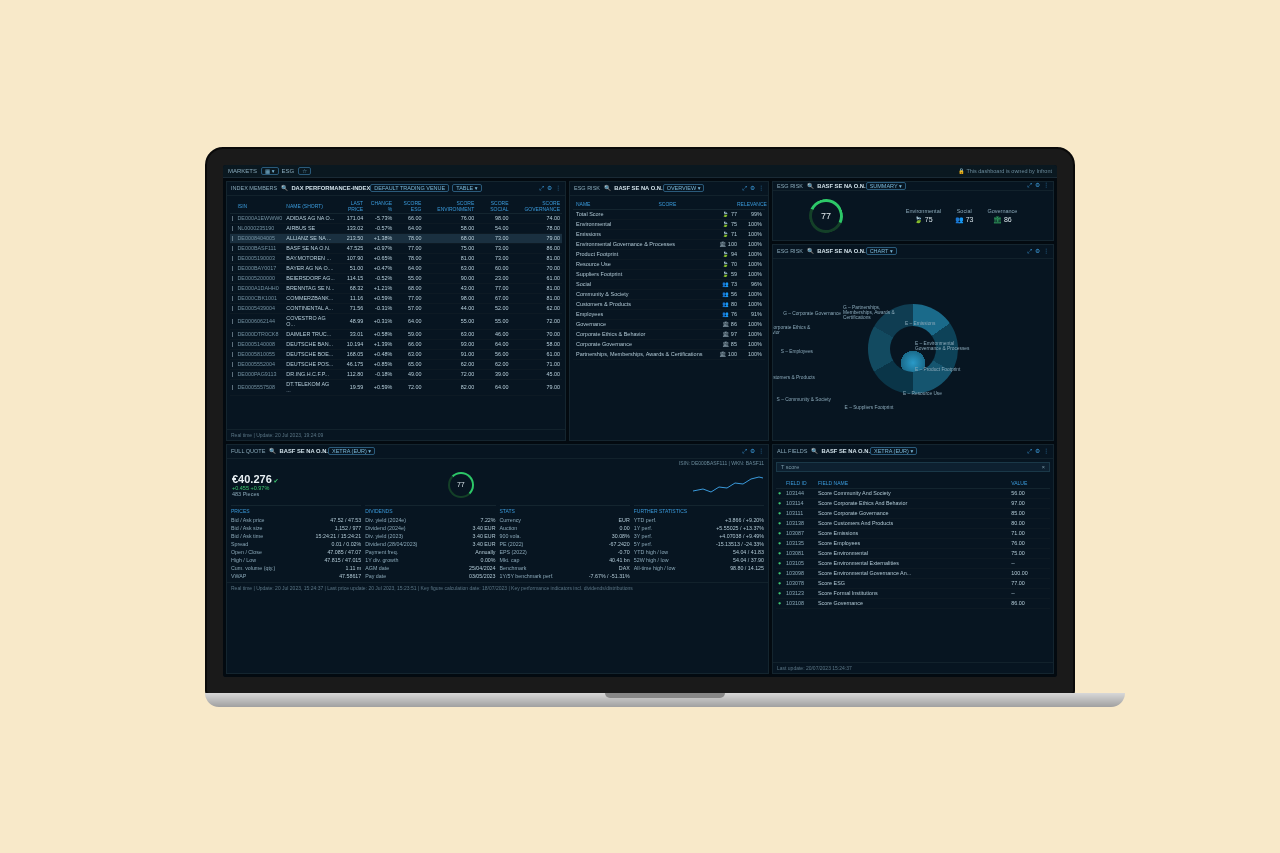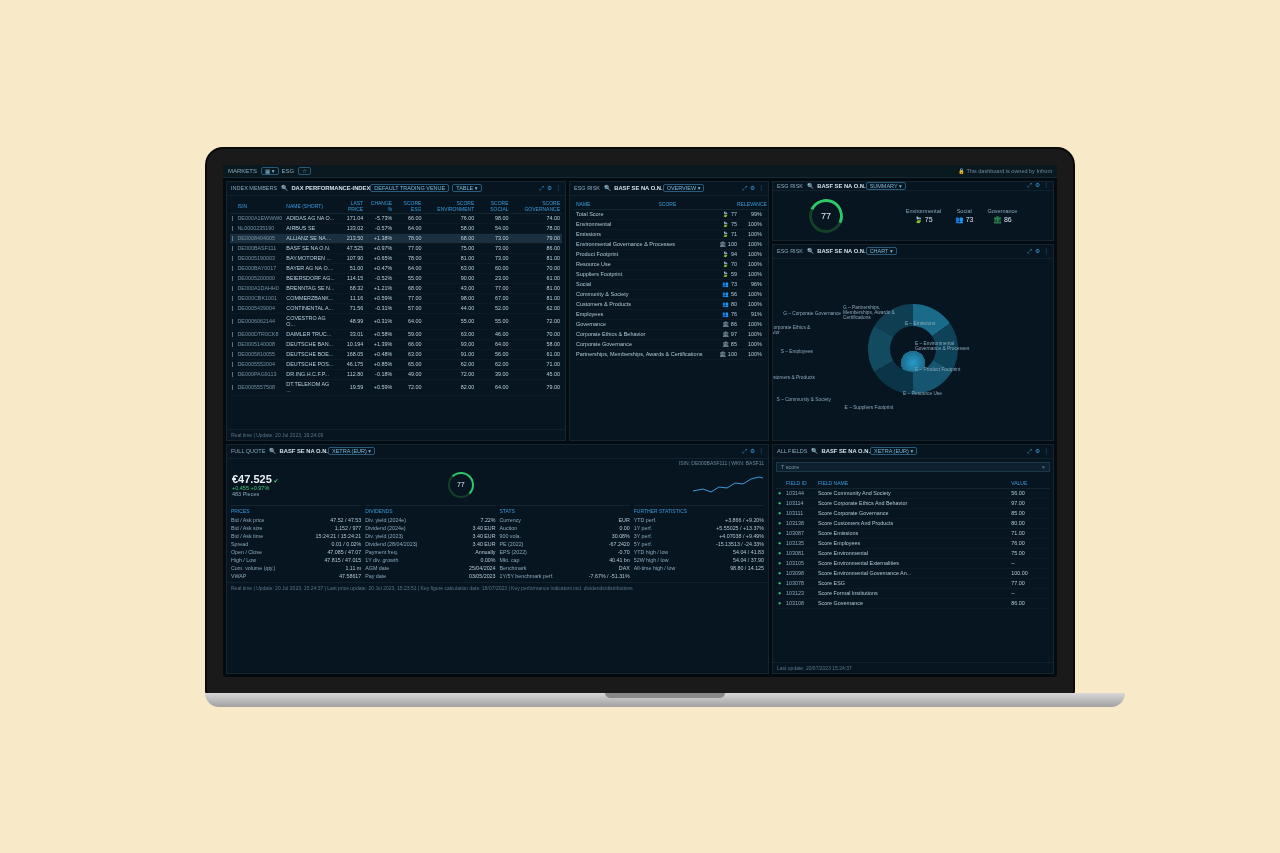--- a/index.html
+++ b/index.html
@@ -486,21 +486,21 @@
     <span class="pill">XETRA (EUR) ▾</span>
     <span class="picons">
                 <span>⤢</span>
                 <span>⚙</span>
                 <span>⋮</span>
               </span>
   </div>
   <div class="isin-tag">ISIN: DE000BASF111 | WKN: BASF11</div>
   <div class="fq-top">
     <div class="price">
-      <div><span class="big">€47.525</span> <span class="chk">✔</span></div>
+      <div><span class="big">€40.276</span> <span class="chk">✔</span></div>
       <div class="chg">+0.455 +0.97%</div>
       <div class="pc">483 Pieces</div>
     </div>
     <div class="mini-ring">
                 <span>77</span>
               </div>
     <div class="spark">
       <svg viewBox="0 0 70 24">
                   <path d="M0 18 L10 16 L18 19 L26 14 L34 15 L42 10 L50 11 L58 6 L66 4 L70 5" stroke="#3a9adb" fill="none" stroke-width="1"></path>
                 </svg>

